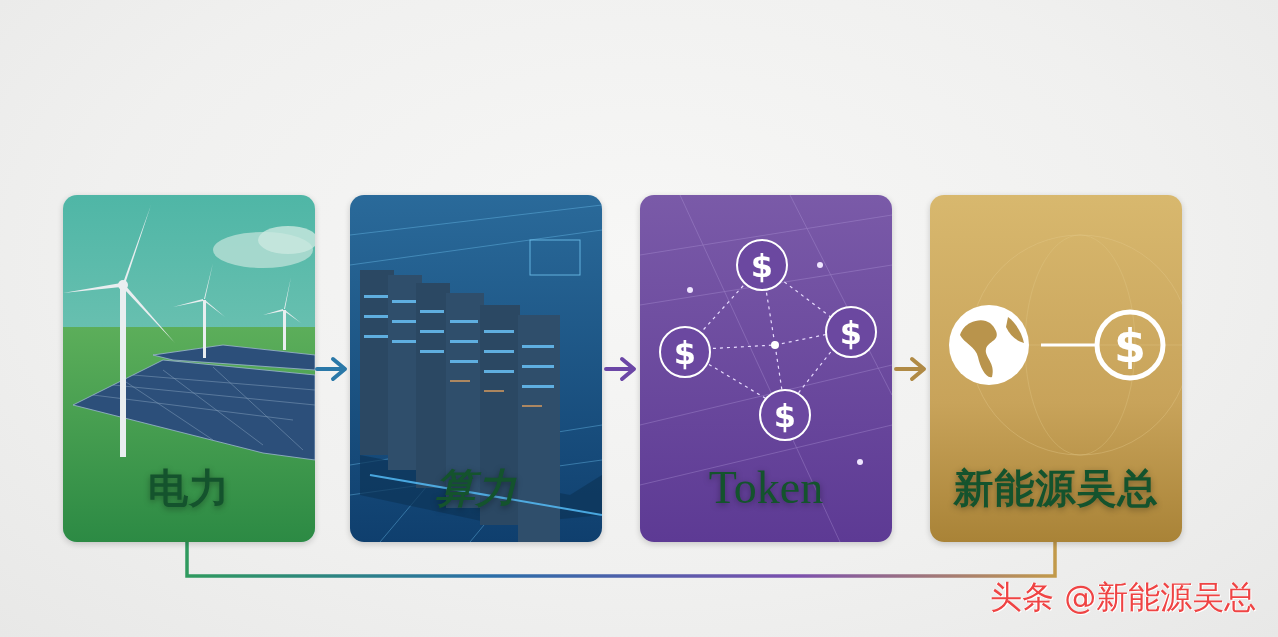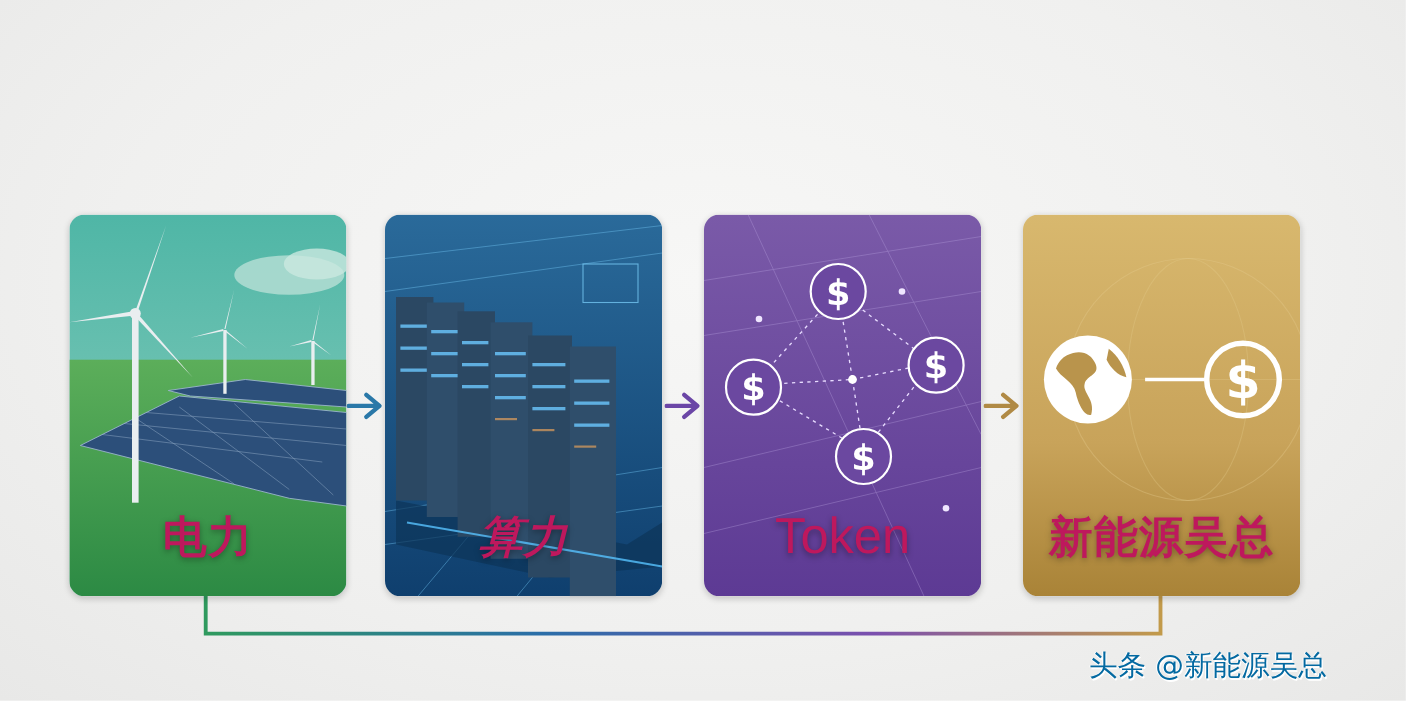--- a/index.html
+++ b/index.html
@@ -17,34 +17,34 @@
     border-radius: 14px;
     overflow: hidden;
     box-shadow: 0 2px 6px rgba(0,0,0,0.18);
   }
   .card svg.bg { position: absolute; left: 0; top: 0; width: 100%; height: 100%; }
   .card-label {
     position: absolute;
     left: 0; right: 0;
     bottom: 26px;
     text-align: center;
-    color: #be185d;
+    color: #14532d;
     font-weight: bold;
     font-size: 40px;
     letter-spacing: 1px;
     text-shadow: 0 2px 6px rgba(0,0,0,0.35);
   }
-  .card-label.latin { font-family: Liberation Sans, sans-serif; font-weight: normal; font-size: 46px; bottom: 28px; letter-spacing: 0; }
+  .card-label.latin { font-family: Liberation Serif, serif; font-weight: normal; font-size: 46px; bottom: 28px; letter-spacing: 0; }
   .arrow { position: absolute; top: 355px; width: 34px; height: 28px; }
   .loop { position: absolute; left: 0; top: 0; width: 1278px; height: 637px; pointer-events: none; }
   .watermark {
     position: absolute;
-    left: 990px; top: 588px;
-    font-size: 26px;
-    color: #0369a1;
+    left: 990px; top: 576px;
+    font-size: 32px;
+    color: #ef4444;
     font-family: "DejaVu Sans", sans-serif;
     text-shadow: 1px 1px 0 #ffffff, -1px 0 0 #ffffff;
     letter-spacing: 0px;
   }
 </style>
 </head>
 <body>
 
 <svg class="loop" viewBox="0 0 1278 637">
   <defs>

